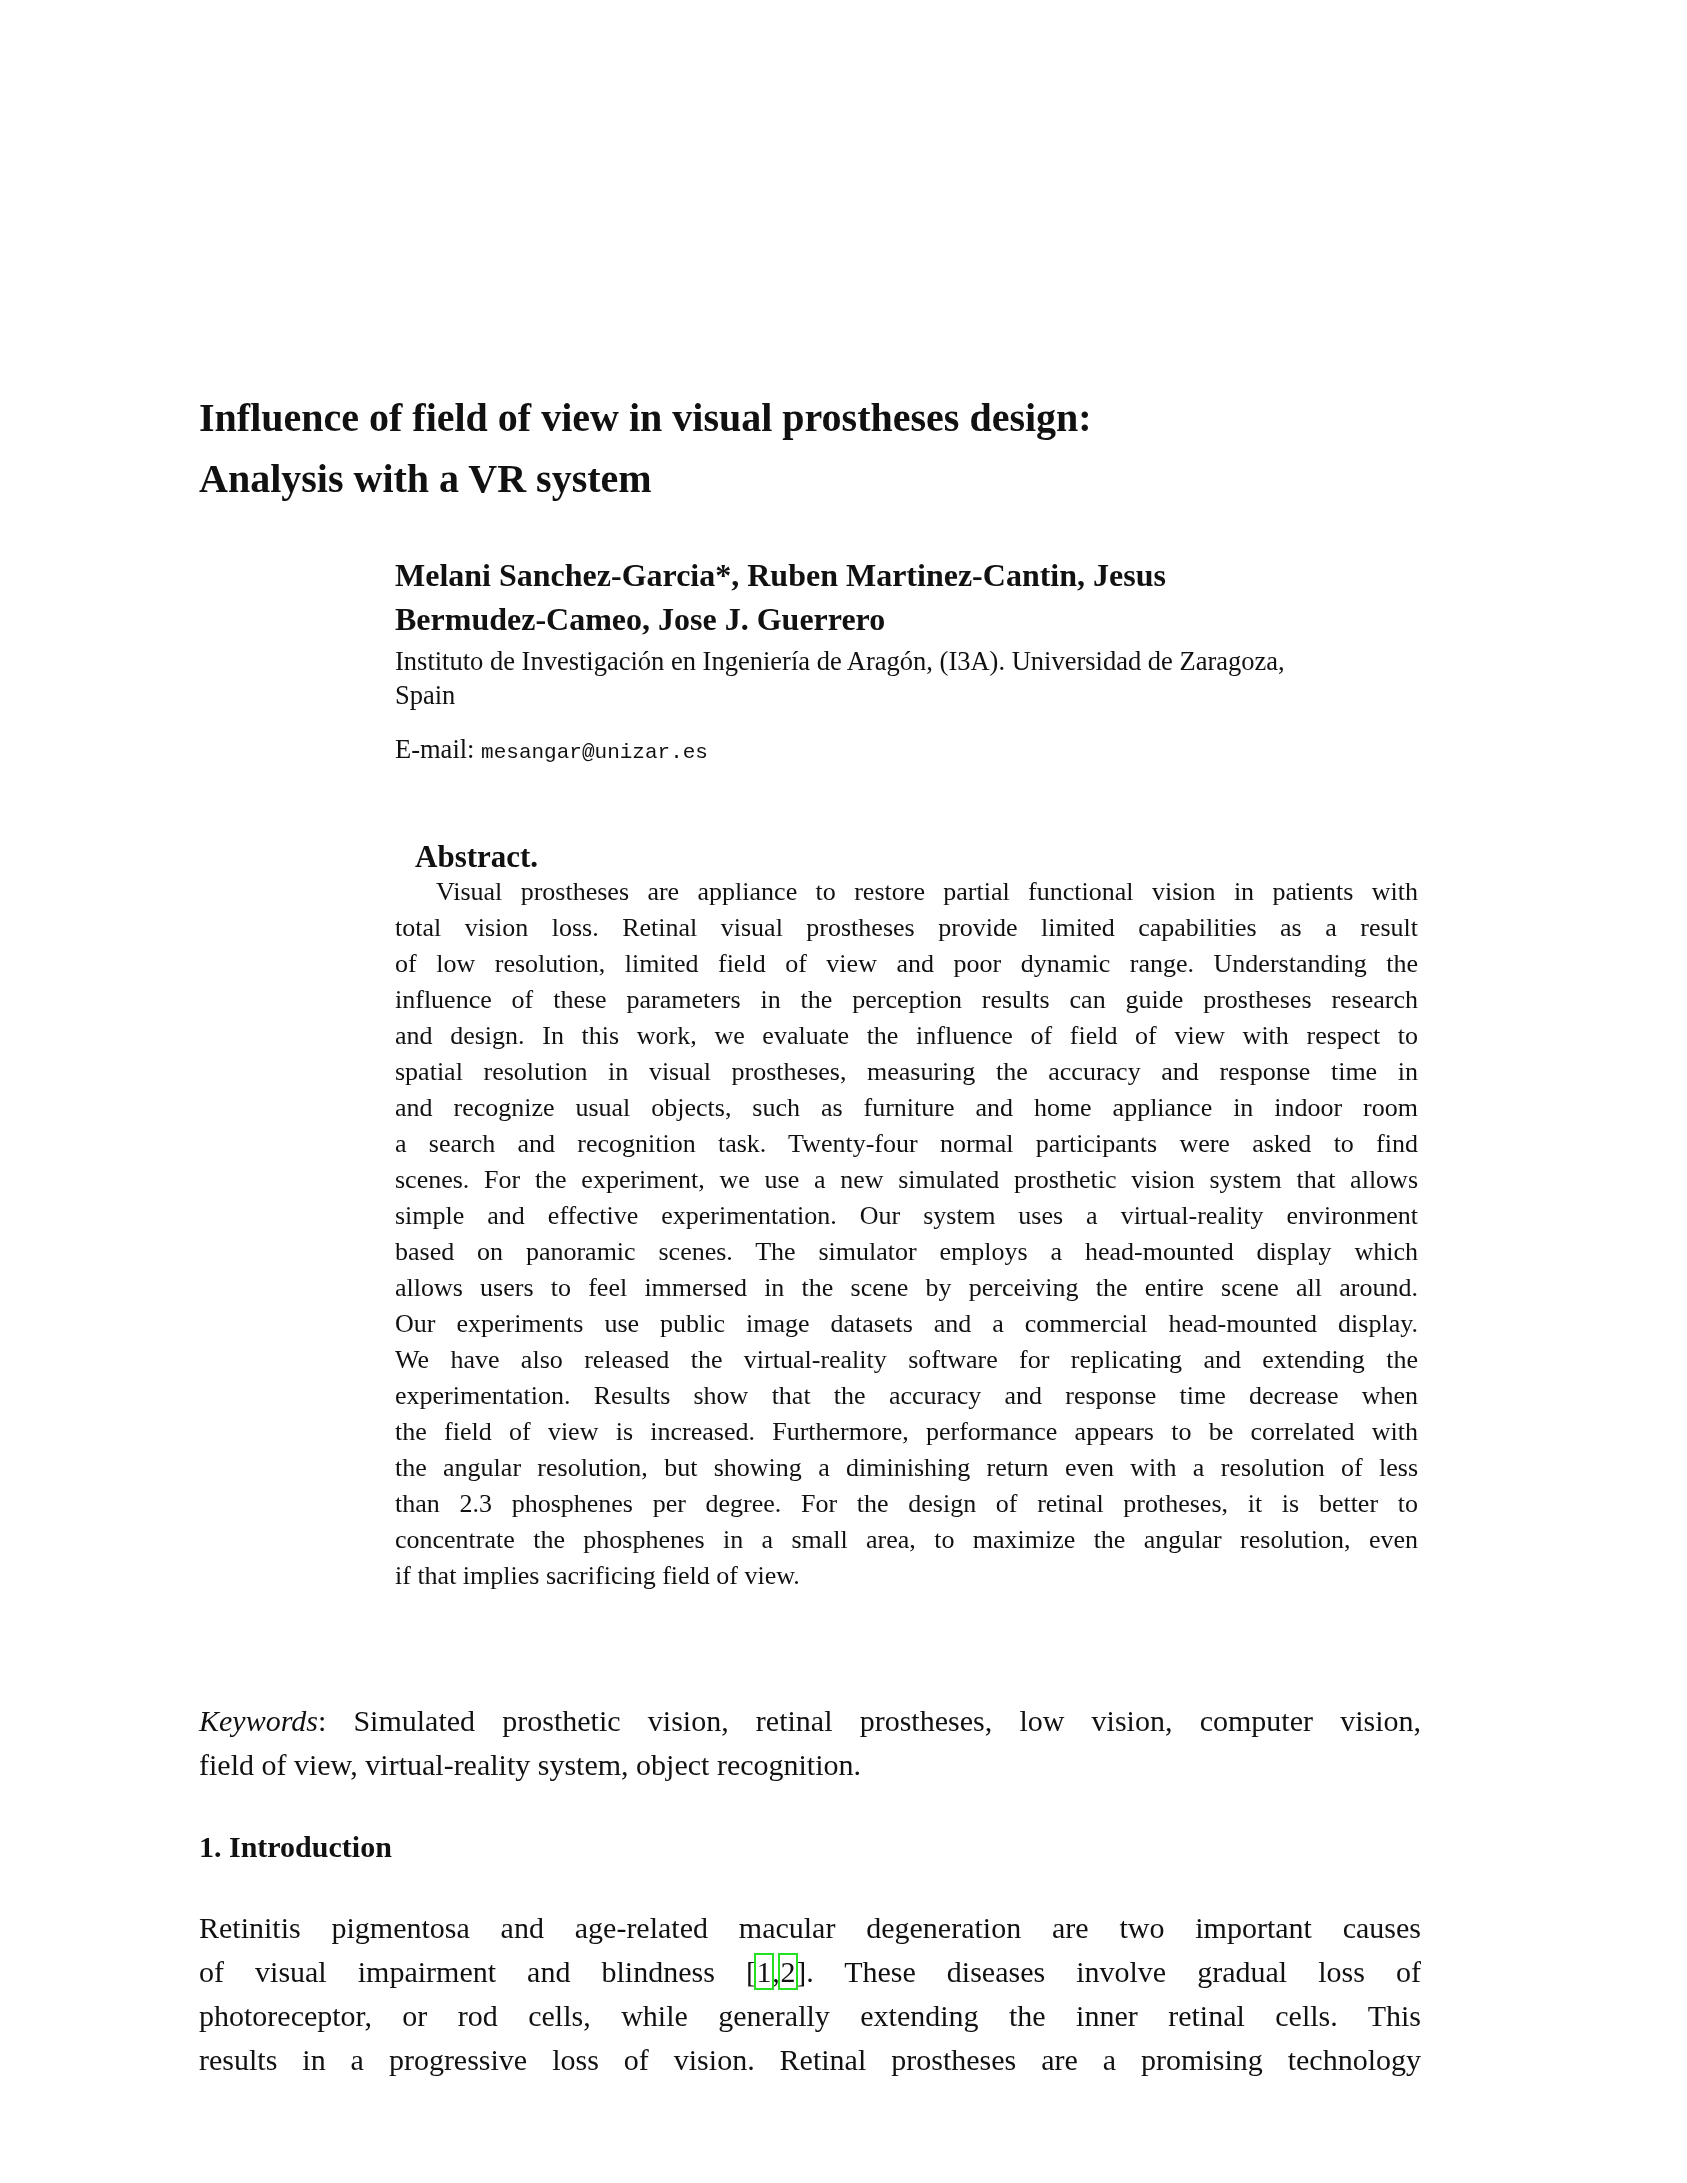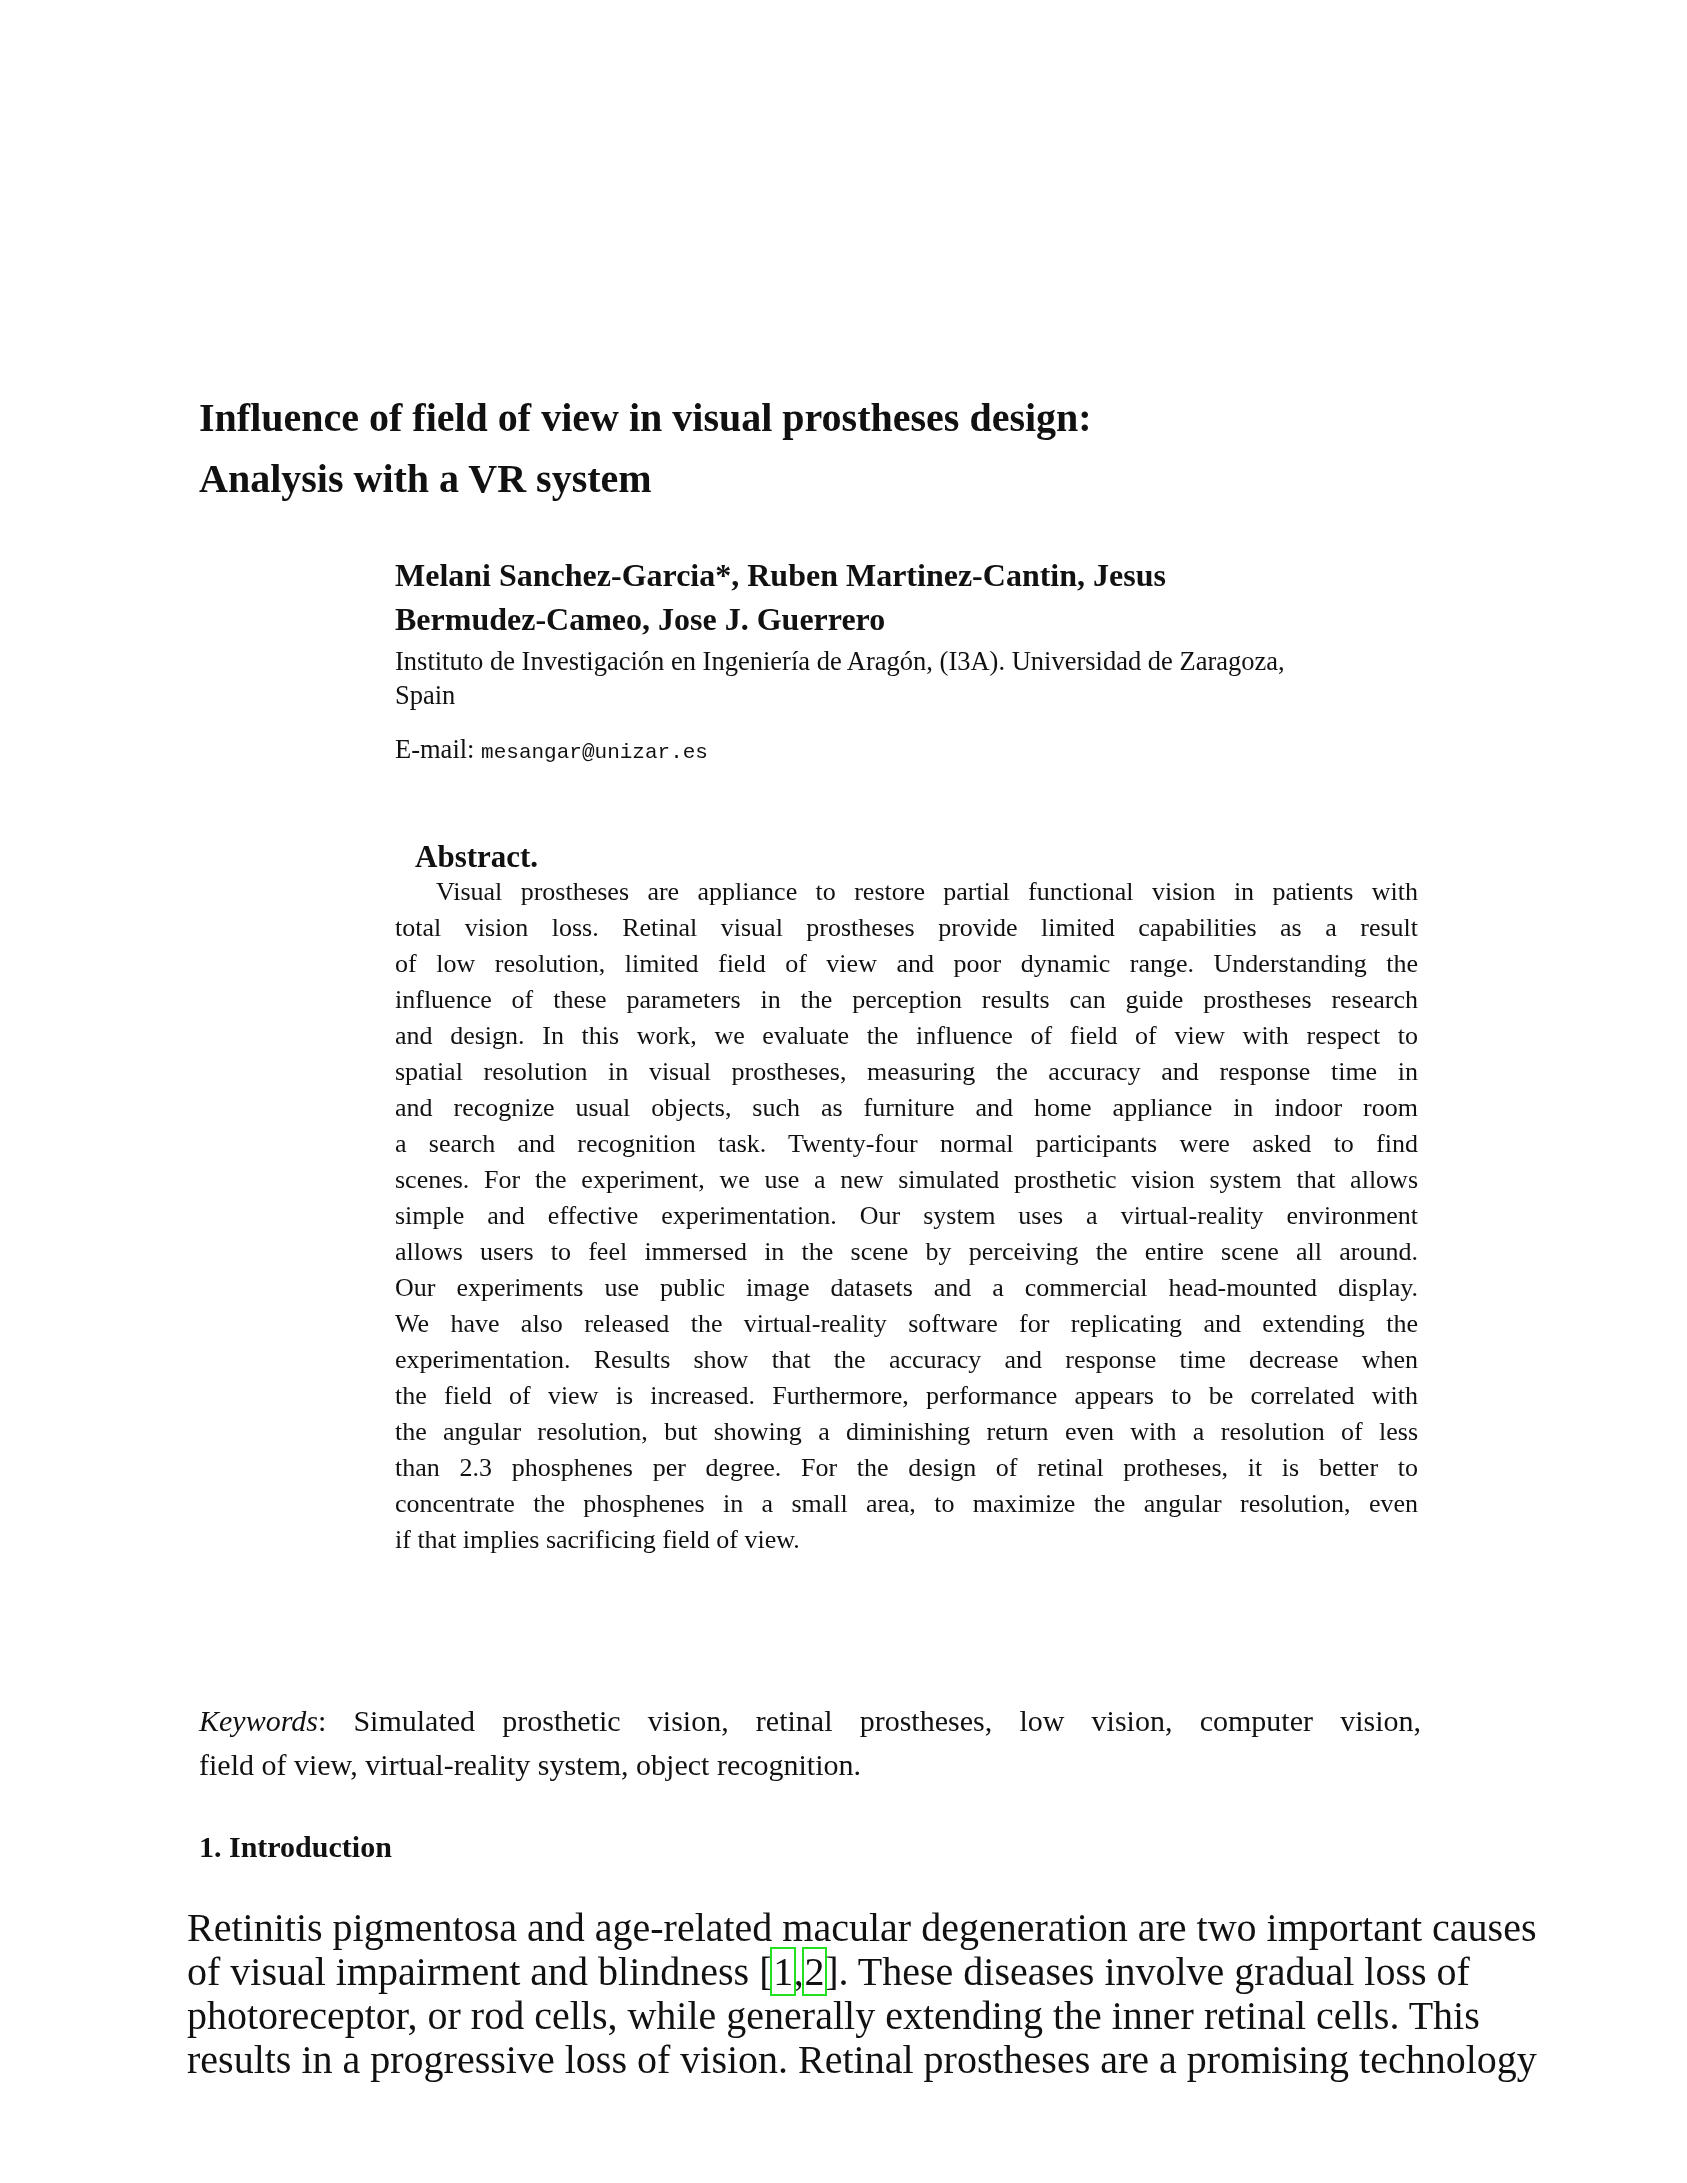--- a/index.html
+++ b/index.html
@@ -37,22 +37,22 @@
     position: absolute; left: 199px; top: 1699px; width: 1222px;
     font-size: 30px; line-height: 44px;
   }
   .keywords .line { display: block; text-align: justify; text-align-last: justify; white-space: nowrap; }
   .keywords .line.last { text-align-last: left; }
   .keywords em { font-style: italic; }
   .section-head {
     position: absolute; left: 199px; top: 1830px; font-size: 30px; font-weight: bold; margin: 0;
   }
   .intro {
-    position: absolute; left: 187px; top: 1906px; width: 1222px;
-    font-size: 40px; line-height: 44px;
+    position: absolute; left: 199px; top: 1906px; width: 1222px;
+    font-size: 30px; line-height: 44px;
   }
   .intro .line { display: block; text-align: justify; text-align-last: justify; white-space: nowrap; }
   .cite {
     outline: 2px solid #22e022; outline-offset: 0px; padding: 0 0.7px; cursor: pointer;
   }
 </style>
 </head>
 <body>
 
 <h1 class="title">
@@ -81,20 +81,21 @@
   <span class="line first">Visual prostheses are appliance to restore partial functional vision in patients with</span>
   <span class="line">total vision loss.  Retinal visual prostheses provide limited capabilities as a result</span>
   <span class="line">of low resolution, limited field of view and poor dynamic range.  Understanding the</span>
   <span class="line">influence of these parameters in the perception results can guide prostheses research</span>
   <span class="line">and design.  In this work, we evaluate the influence of field of view with respect to</span>
   <span class="line">spatial resolution in visual prostheses, measuring the accuracy and response time in</span>
   <span class="line">and recognize usual objects, such as furniture and home appliance in indoor room</span>
   <span class="line">a search and recognition task.  Twenty-four normal participants were asked to find</span>
   <span class="line">scenes. For the experiment, we use a new simulated prosthetic vision system that allows</span>
   <span class="line">simple and effective experimentation.  Our system uses a virtual-reality environment</span>
+  <span class="line">based on panoramic scenes.  The simulator employs a head-mounted display which</span>
   <span class="line">allows users to feel immersed in the scene by perceiving the entire scene all around.</span>
   <span class="line">Our experiments use public image datasets and a commercial head-mounted display.</span>
   <span class="line">We have also released the virtual-reality software for replicating and extending the</span>
   <span class="line">experimentation.  Results show that the accuracy and response time decrease when</span>
   <span class="line">the field of view is increased. Furthermore, performance appears to be correlated with</span>
   <span class="line">the angular resolution, but showing a diminishing return even with a resolution of less</span>
   <span class="line">than 2.3 phosphenes per degree.  For the design of retinal protheses, it is better to</span>
   <span class="line">concentrate the phosphenes in a small area, to maximize the angular resolution, even</span>
   <span class="line last">if that implies sacrificing field of view.</span>
 </div>

